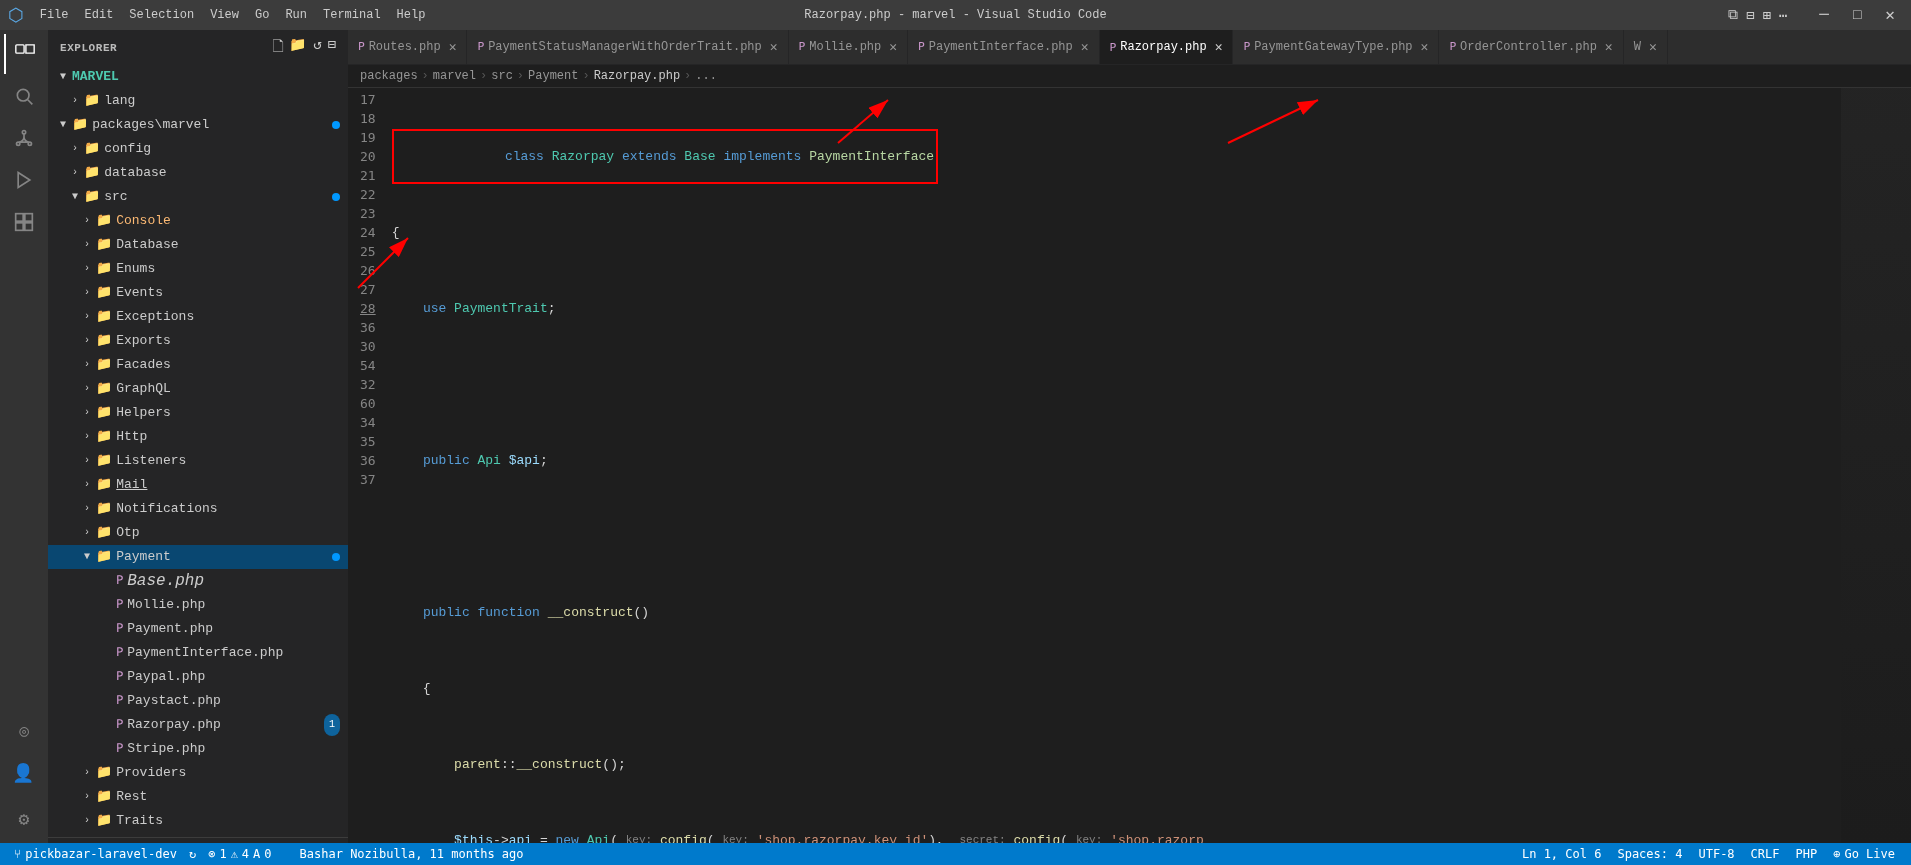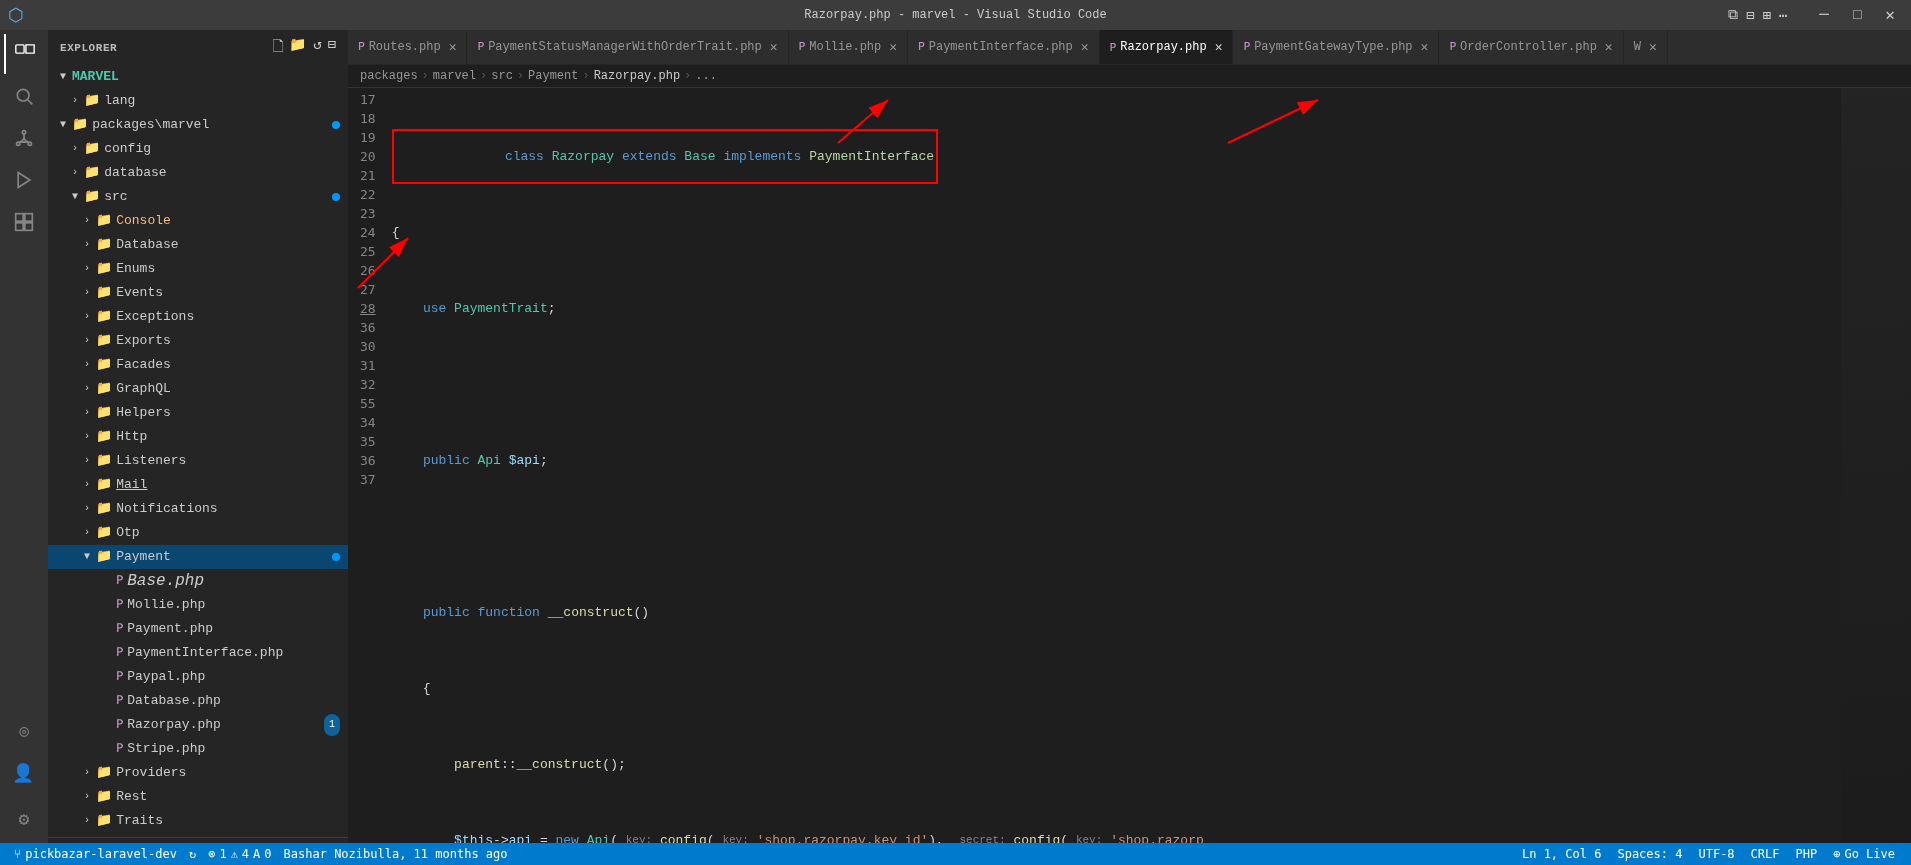--- a/index.html
+++ b/index.html
@@ -5,20 +5,30 @@
     * { margin: 0; padding: 0; box-sizing: border-box; }
     body { background: #1e1e1e; color: #d4d4d4; font-family: 'Consolas', 'Courier New', monospace; font-size: 13px; overflow: hidden; width: 1911px; height: 865px; display: flex; flex-direction: column; }
   </style>
 </head>
 <body>
 
 <div style="display:flex; flex-direction:column; width:1911px; height:865px; overflow:hidden;">
 
   <div style="background:#3c3c3c; height:30px; display:flex; align-items:center; padding:0 8px; flex-shrink:0; position:relative;">
     <div style="margin-right:8px; color:#5ba9e6; font-size:18px;">⬡</div>
+    <div style="display:flex; gap:0;">
+      <span style="color:#cccccc; padding:2px 8px; font-size:12px; cursor:pointer;">File</span>
+      <span style="color:#cccccc; padding:2px 8px; font-size:12px; cursor:pointer;">Edit</span>
+      <span style="color:#cccccc; padding:2px 8px; font-size:12px; cursor:pointer;">Selection</span>
+      <span style="color:#cccccc; padding:2px 8px; font-size:12px; cursor:pointer;">View</span>
+      <span style="color:#cccccc; padding:2px 8px; font-size:12px; cursor:pointer;">Go</span>
+      <span style="color:#cccccc; padding:2px 8px; font-size:12px; cursor:pointer;">Run</span>
+      <span style="color:#cccccc; padding:2px 8px; font-size:12px; cursor:pointer;">Terminal</span>
+      <span style="color:#cccccc; padding:2px 8px; font-size:12px; cursor:pointer;">Help</span>
+    </div>
     <div style="position:absolute; left:50%; transform:translateX(-50%); color:#cccccc; font-size:12px;">Razorpay.php - marvel - Visual Studio Code</div>
     <div style="margin-left:auto; display:flex; align-items:center; gap:8px;">
       <span style="color:#cccccc; font-size:14px; cursor:pointer;">⧉</span>
       <span style="color:#cccccc; font-size:14px; cursor:pointer;">⊟</span>
       <span style="color:#cccccc; font-size:14px; cursor:pointer;">⊞</span>
       <span style="color:#cccccc; font-size:14px; cursor:pointer; margin-right:16px;">⋯</span>
       <span style="color:#cccccc; font-size:16px; cursor:pointer; padding:0 8px;">─</span>
       <span style="color:#cccccc; font-size:14px; cursor:pointer; padding:0 8px;">□</span>
       <span style="color:#cccccc; font-size:16px; cursor:pointer; padding:0 8px;">✕</span>
     </div>
@@ -214,21 +224,21 @@
           <span style="color:#cccccc; font-size:13px;">PaymentInterface.php</span>
         </div>
         <div style="display:flex; align-items:center; padding:1px 0 1px 48px; cursor:pointer; white-space:nowrap;">
           <span style="width:16px;"></span>
           <span style="color:#cc99cd; margin: 0 4px; font-size:12px;">𝖯</span>
           <span style="color:#cccccc; font-size:13px;">Paypal.php</span>
         </div>
         <div style="display:flex; align-items:center; padding:1px 0 1px 48px; cursor:pointer; white-space:nowrap;">
           <span style="width:16px;"></span>
           <span style="color:#cc99cd; margin: 0 4px; font-size:12px;">𝖯</span>
-          <span style="color:#cccccc; font-size:13px;">Database.php</span>
+          <span style="color:#cccccc; font-size:13px;">Paystact.php</span>
         </div>
 
         <div style="display:flex; align-items:center; padding:1px 0 1px 48px; cursor:pointer; white-space:nowrap;">
           <span style="width:16px;"></span>
           <span style="color:#cc99cd; margin: 0 4px; font-size:12px;">𝖯</span>
           <span style="color:#cccccc; font-size:13px;">Razorpay.php</span>
           <span style="margin-left:auto; margin-right:8px; background:#0e639c; color:#fff; border-radius:10px; padding:0 5px; font-size:10px; min-width:16px; text-align:center;">1</span>
         </div>
         <div style="display:flex; align-items:center; padding:1px 0 1px 48px; cursor:pointer; white-space:nowrap;">
           <span style="width:16px;"></span>
@@ -327,23 +337,23 @@
           <div style="height:19px; display:flex; align-items:center; justify-content:flex-end;">21</div>
           <div style="height:19px; display:flex; align-items:center; justify-content:flex-end;">22</div>
           <div style="height:19px; display:flex; align-items:center; justify-content:flex-end;">23</div>
           <div style="height:19px; display:flex; align-items:center; justify-content:flex-end;">24</div>
           <div style="height:19px; display:flex; align-items:center; justify-content:flex-end;">25</div>
           <div style="height:19px; display:flex; align-items:center; justify-content:flex-end;">26</div>
           <div style="height:19px; display:flex; align-items:center; justify-content:flex-end;">27</div>
           <div style="height:19px; display:flex; align-items:center; justify-content:flex-end;text-decoration:underline;">28</div>
           <div style="height:19px; display:flex; align-items:center; justify-content:flex-end;">36</div>
           <div style="height:19px; display:flex; align-items:center; justify-content:flex-end;">30</div>
-          <div style="height:19px; display:flex; align-items:center; justify-content:flex-end;">31</div>
+          <div style="height:19px; display:flex; align-items:center; justify-content:flex-end;">54</div>
           <div style="height:19px; display:flex; align-items:center; justify-content:flex-end;">32</div>
-          <div style="height:19px; display:flex; align-items:center; justify-content:flex-end;">55</div>
+          <div style="height:19px; display:flex; align-items:center; justify-content:flex-end;">60</div>
           <div style="height:19px; display:flex; align-items:center; justify-content:flex-end;">34</div>
           <div style="height:19px; display:flex; align-items:center; justify-content:flex-end;">35</div>
           <div style="height:19px; display:flex; align-items:center; justify-content:flex-end;">36</div>
           <div style="height:19px; display:flex; align-items:center; justify-content:flex-end;">37</div>
         </div>
 
         <div style="flex:1; overflow:auto; font-family:Consolas,'Courier New',monospace; font-size:13px; line-height:19px; padding-top:2px; white-space:pre; position:relative;">
           
           <div style="height:19px; display:flex; align-items:center; position:relative;">
             <span style="border:2px solid #ff0000; padding:0 2px; display:inline-block; line-height:17px;">
@@ -437,21 +447,21 @@
       <span style="font-size:12px;">↻</span>
     </div>
     <div style="display:flex; align-items:center; gap:4px; cursor:pointer; padding:0 6px; height:100%;">
       <span>⊗</span>
       <span>1</span>
       <span>⚠</span>
       <span>4</span>
       <span>A</span>
       <span>0</span>
     </div>
-    <div style="display:flex; align-items:center; gap:4px; cursor:pointer; padding:0 6px; height:100%;">
+    <div style="display:flex; align-items:center; gap:4px; cursor:pointer; padding:0 6px; height:100%;margin-left:16px;">
       <span>Bashar Nozibulla, 11 months ago</span>
     </div>
     <div style="margin-left:auto; display:flex; align-items:center; gap:0;">
       <div style="cursor:pointer; padding:0 8px; height:100%; display:flex; align-items:center;">Ln 1, Col 6</div>
       <div style="cursor:pointer; padding:0 8px; height:100%; display:flex; align-items:center;">Spaces: 4</div>
       <div style="cursor:pointer; padding:0 8px; height:100%; display:flex; align-items:center;">UTF-8</div>
       <div style="cursor:pointer; padding:0 8px; height:100%; display:flex; align-items:center;">CRLF</div>
       <div style="cursor:pointer; padding:0 8px; height:100%; display:flex; align-items:center;">PHP</div>
       <div style="cursor:pointer; padding:0 8px; height:100%; display:flex; align-items:center; gap:4px;">
         <span>⊕</span>

